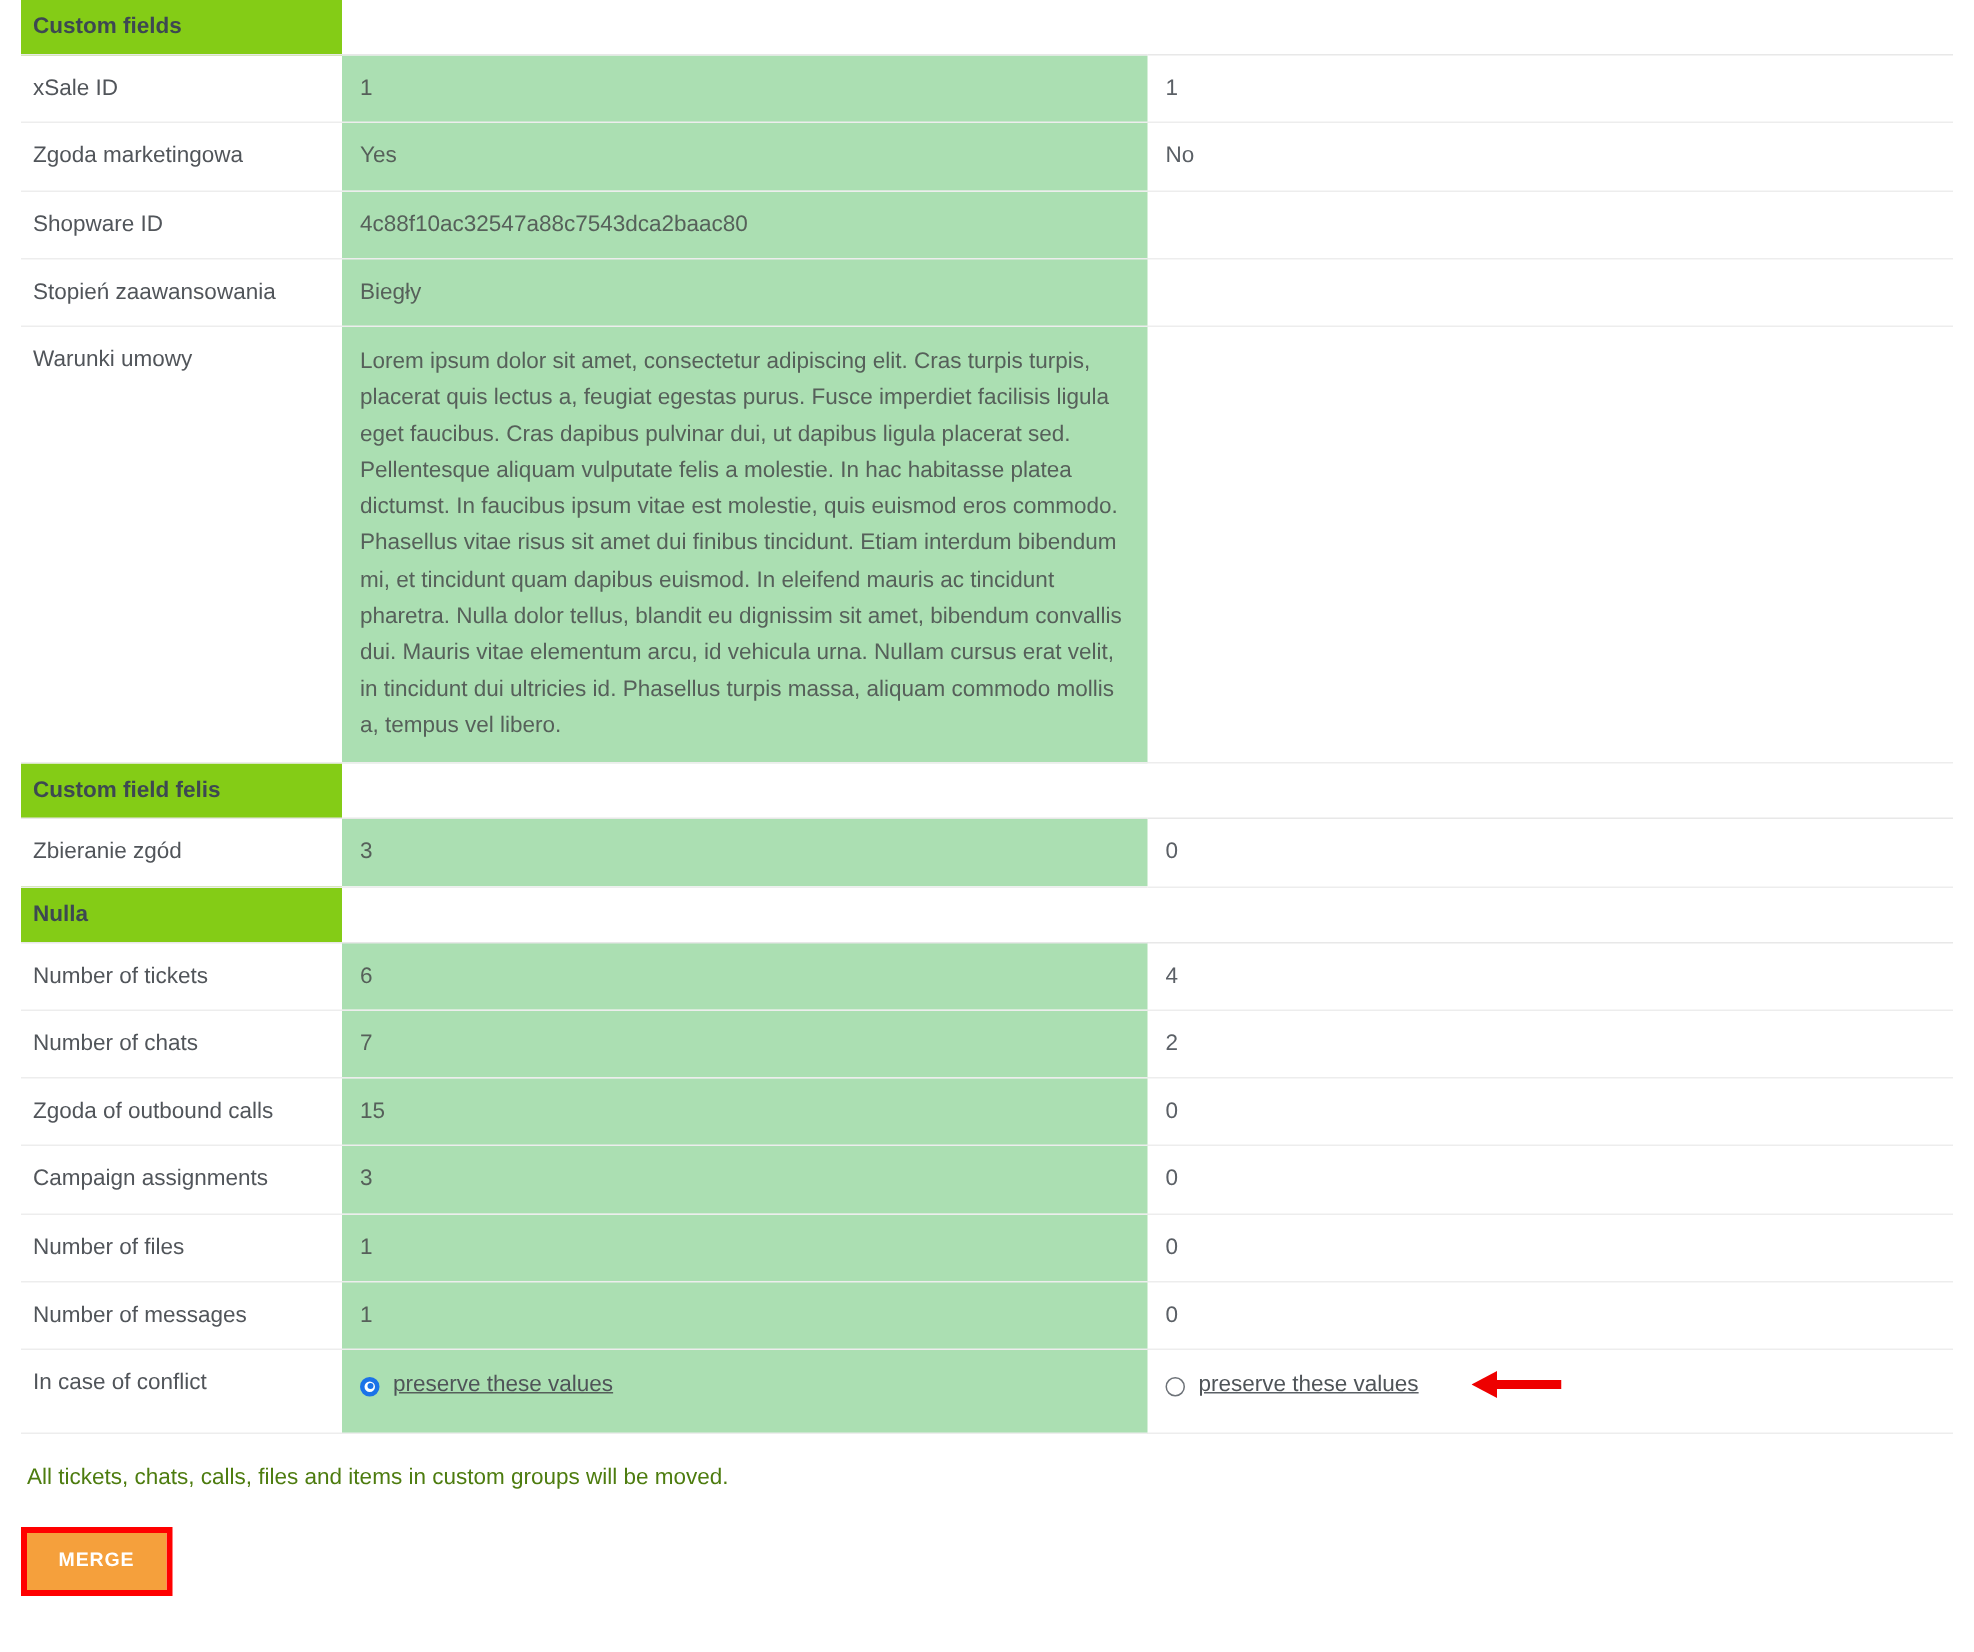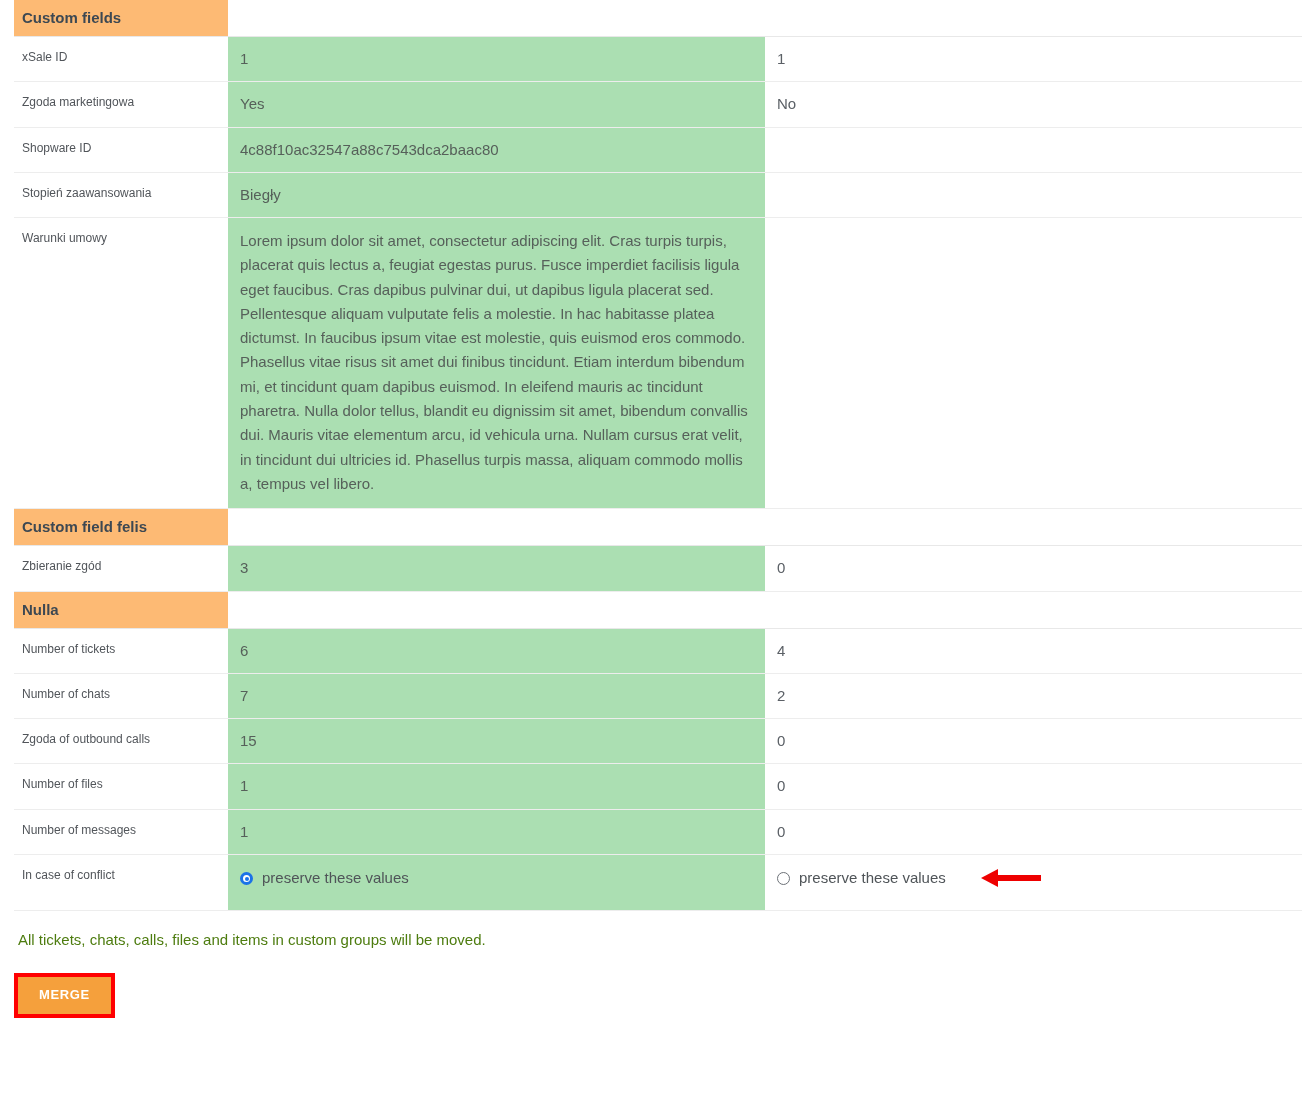--- a/index.html
+++ b/index.html
@@ -33,37 +33,37 @@
     vertical-align: top;
     border: 0;
   }
 
   
   tr.section-row > td {
     font-weight: bold;
     color: #3d4852;
     font-size: 15px;
     padding: 9px 0 10px 8px;
-    background: #fdba74;
+    background: #84cc16;
     border-bottom: 1px solid #e8e8e8;
   }
   tr.section-row > td.blank-cell {
     padding-left: 0;
     background: #ffffff;
   }
 
   
   tr.data-row > td {
     border-bottom: 1px solid #ededed;
   }
 
   td.cell-label {
     padding: 12px 10px 12px 8px;
     color: #51555a;
-    font-size: 12px;
+    font-size: 15px;
     line-height: 1.35;
   }
 
   td.cell-value {
     padding: 12px 14px 12px 12px;
     color: #5b6066;
     font-size: 15px;
     line-height: 1.35;
     word-wrap: break-word;
   }
@@ -80,20 +80,21 @@
 
   
   td.cell-value.radio-cell {
     padding-top: 13px;
     padding-bottom: 22px;
   }
   .radio-wrap {
     display: flex;
     align-items: center;
     gap: 9px;
+    text-decoration: underline;
   }
   .radio-dot {
     width: 13px;
     height: 13px;
     border-radius: 50%;
     box-sizing: border-box;
     flex: 0 0 auto;
     position: relative;
     top: 1px;
   }
@@ -216,20 +217,25 @@
         <td class="cell-value">4</td>
       </tr>
       <tr class="data-row">
         <td class="cell-label">Number of chats</td>
         <td class="cell-value highlight">7</td>
         <td class="cell-value">2</td>
       </tr>
       <tr class="data-row">
         <td class="cell-label">Zgoda of outbound calls</td>
         <td class="cell-value highlight">15</td>
+        <td class="cell-value">0</td>
+      </tr>
+      <tr class="data-row">
+        <td class="cell-label">Campaign assignments</td>
+        <td class="cell-value highlight">3</td>
         <td class="cell-value">0</td>
       </tr>
       <tr class="data-row">
         <td class="cell-label">Number of files</td>
         <td class="cell-value highlight">1</td>
         <td class="cell-value">0</td>
       </tr>
       <tr class="data-row">
         <td class="cell-label">Number of messages</td>
         <td class="cell-value highlight">1</td>

